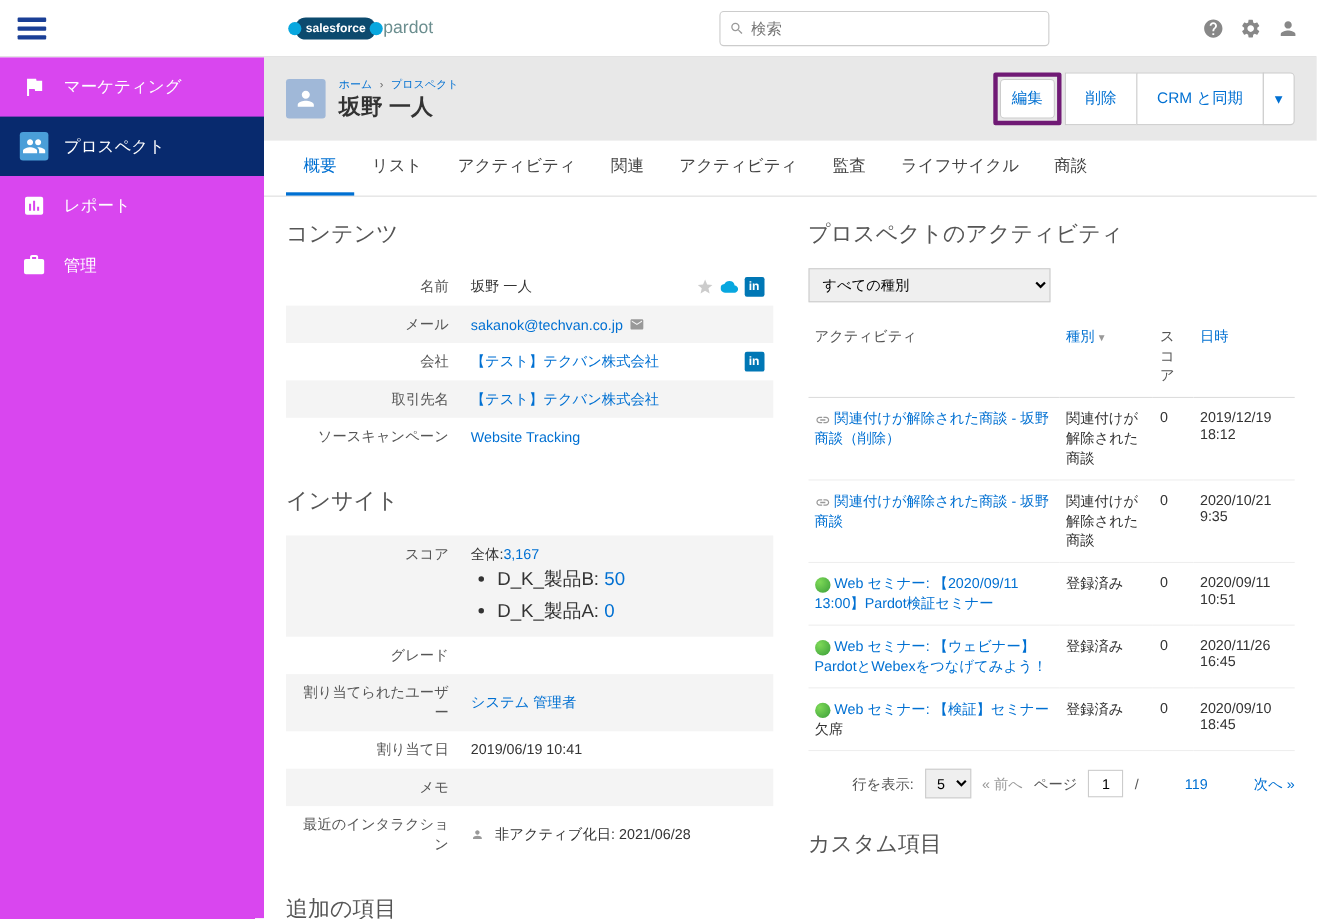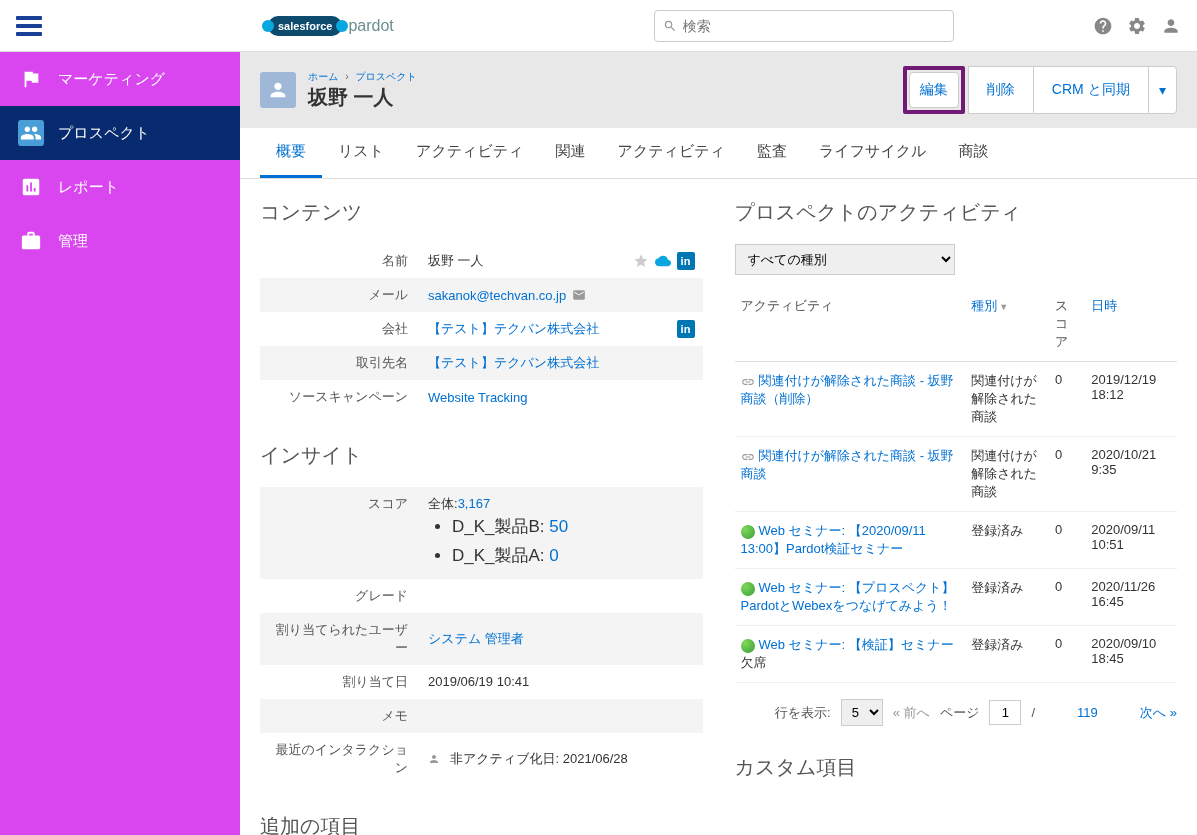--- a/index.html
+++ b/index.html
@@ -335,21 +335,21 @@
                   <td>0</td>
                   <td>2020/10/21 9:35</td>
                 </tr>
                 <tr>
                   <td><span class="act-icon globe"></span><a href="#">Web セミナー: 【2020/09/11 13:00】Pardot検証セミナー</a></td>
                   <td>登録済み</td>
                   <td>0</td>
                   <td>2020/09/11 10:51</td>
                 </tr>
                 <tr>
-                  <td><span class="act-icon globe"></span><a href="#">Web セミナー: 【プロスペクト】PardotとWebexをつなげてみよう！</a></td>
+                  <td><span class="act-icon globe"></span><a href="#">Web セミナー: 【ウェビナー】PardotとWebexをつなげてみよう！</a></td>
                   <td>登録済み</td>
                   <td>0</td>
                   <td>2020/11/26 16:45</td>
                 </tr>
                 <tr>
                   <td><span class="act-icon globe"></span><a href="#">Web セミナー: 【検証】セミナー</a><br><span>欠席</span></td>
                   <td>登録済み</td>
                   <td>0</td>
                   <td>2020/09/10 18:45</td>
                 </tr>

